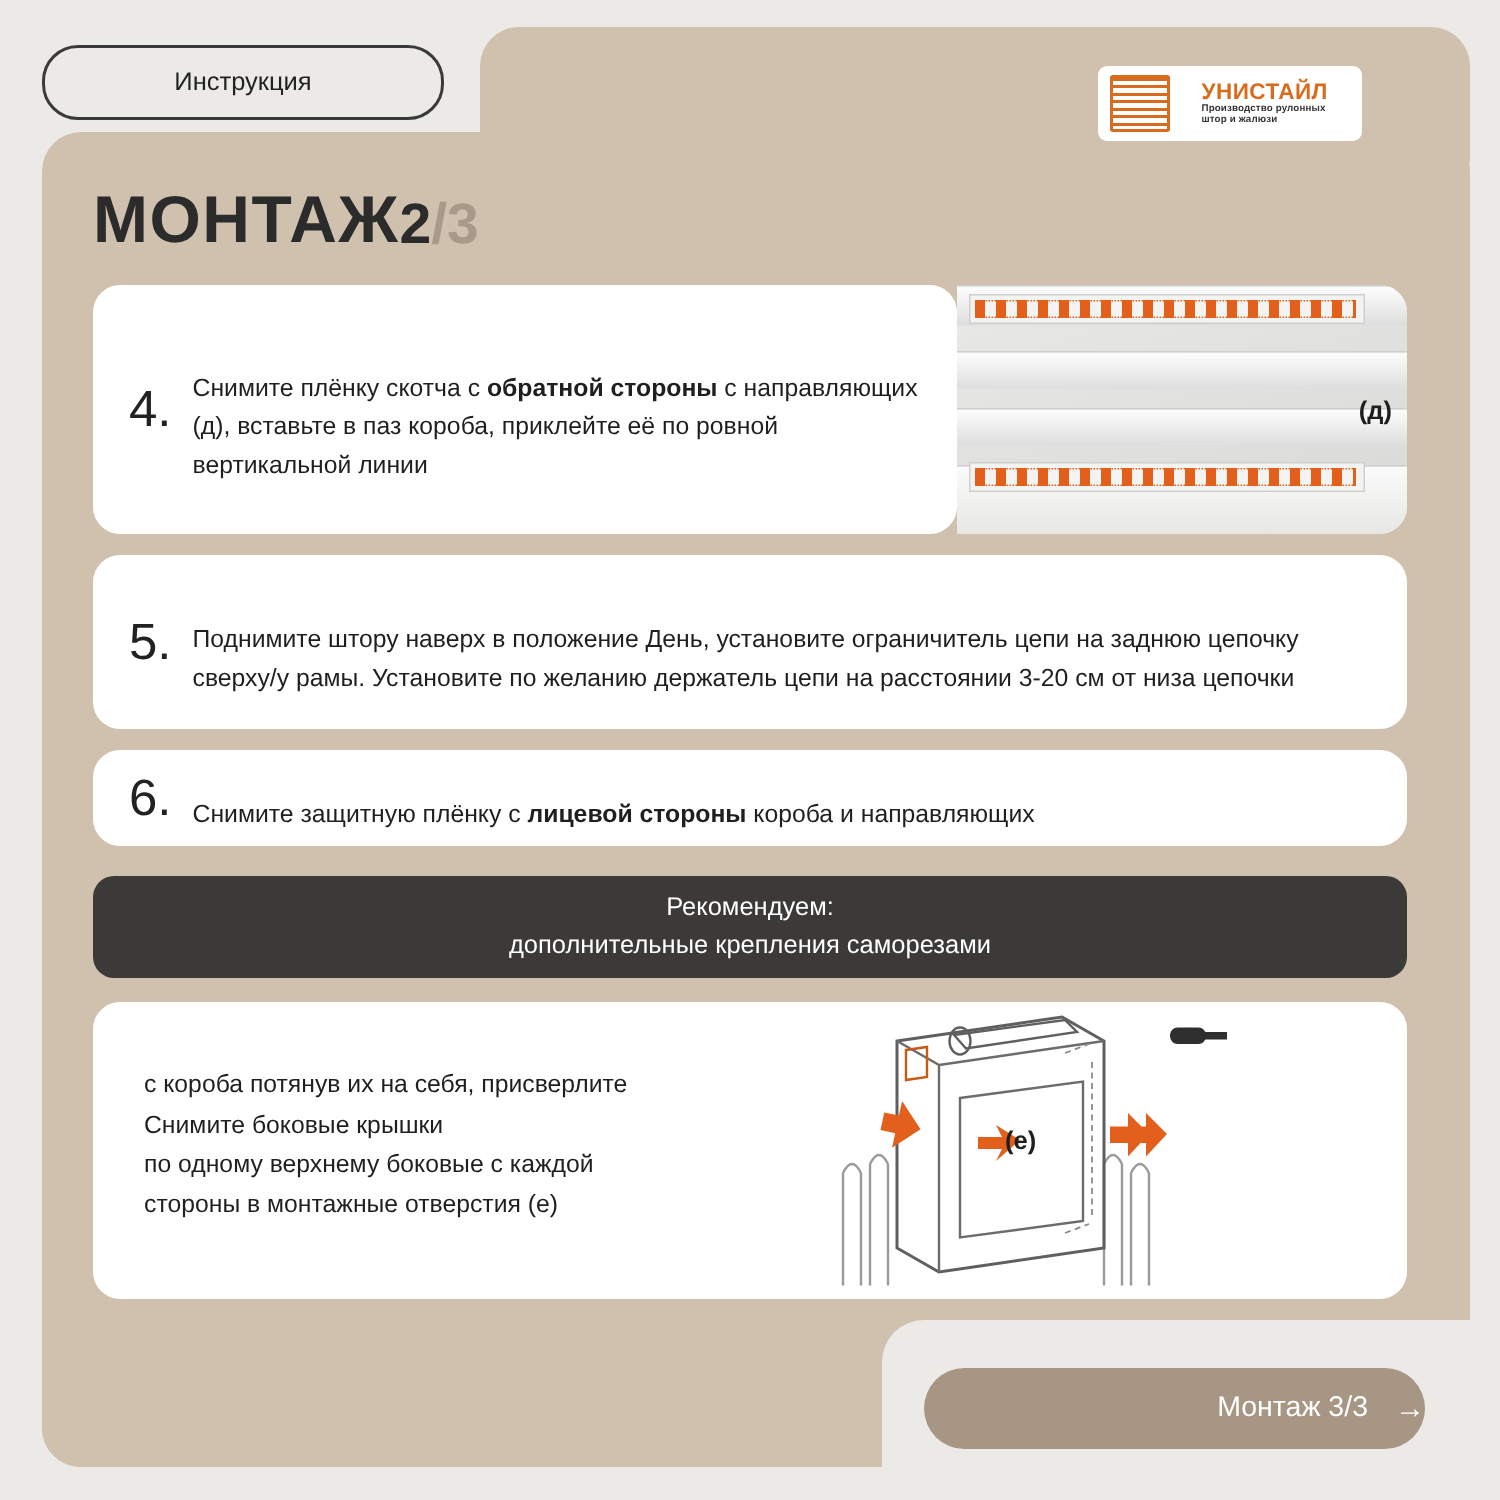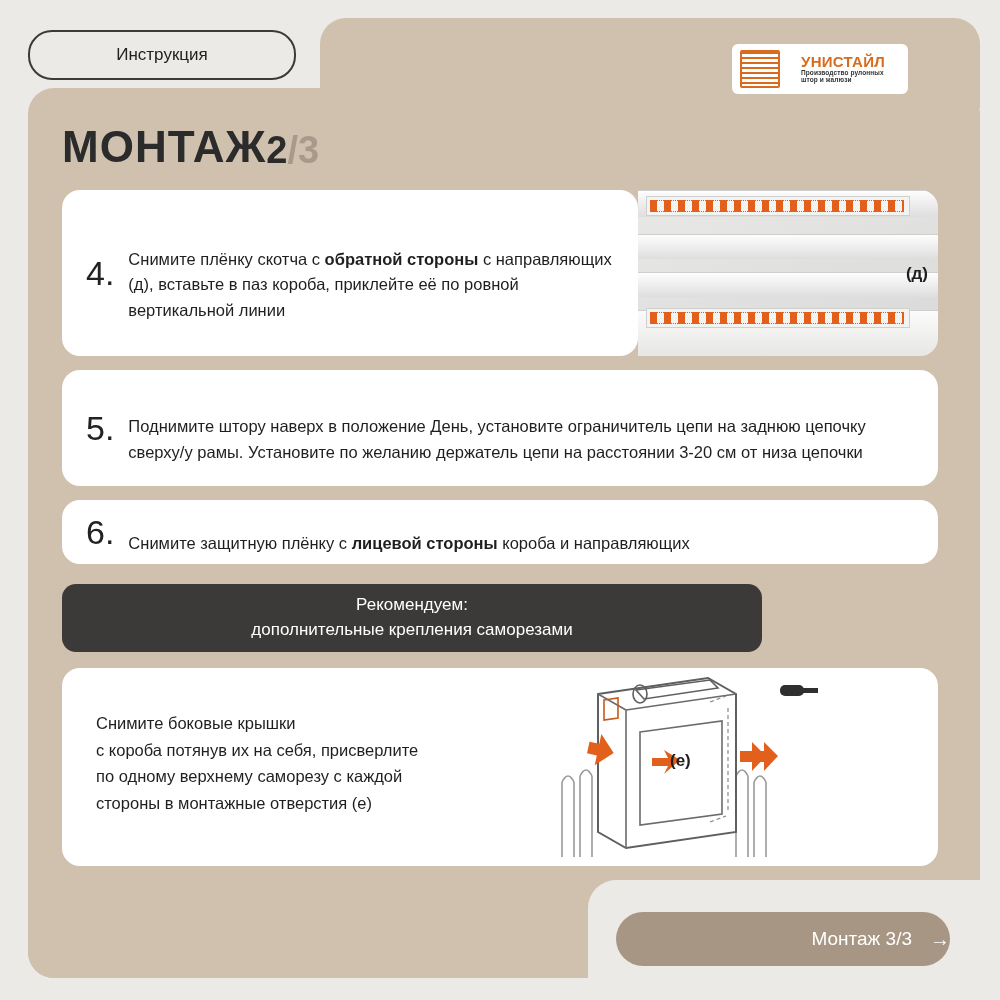--- a/index.html
+++ b/index.html
@@ -148,21 +148,21 @@
 
   .card-4 { left: 62px; top: 190px; width: 576px; height: 166px; }
   .card-5 { left: 62px; top: 370px; width: 876px; height: 116px; }
   .card-6 { left: 62px; top: 500px; width: 876px; height: 64px; }
   .card-7 { left: 62px; top: 668px; width: 876px; height: 198px; }
 
   .dark-band {
     position: absolute;
     left: 62px;
     top: 584px;
-    width: 700px;
+    width: 876px;
     height: 68px;
     background: #3c3a38;
     border-radius: 14px;
     color: #fff;
     display: flex;
     flex-direction: column;
     align-items: center;
     justify-content: center;
     z-index: 3;
     font-size: 17px;
@@ -343,23 +343,23 @@
     </div>
   </div>
 
   <div class="dark-band">
     <div>Рекомендуем:</div>
     <div>дополнительные крепления саморезами</div>
   </div>
 
   <div class="card card-7"></div>
   <div class="card7-text">
+    <div>с короба потянув их на себя, присверлите</div>
     <div>Снимите боковые крышки</div>
-    <div>с короба потянув их на себя, присверлите</div>
-    <div>по одному верхнему саморезу с каждой</div>
+    <div>по одному верхнему боковые с каждой</div>
     <div>стороны в монтажные отверстия (е)</div>
   </div>
 
   <div class="drawing">
     <svg width="290" height="190" viewBox="0 0 290 190">
       <g stroke="#6b6b6b" fill="none" stroke-width="1.6">
 
         <path d="M22 110 L22 185 M34 110 L34 185" stroke="#9a9a9a"></path>
         <path d="M22 110 q6 -12 12 0" stroke="#9a9a9a"></path>
         <path d="M40 104 L40 185 M52 104 L52 185" stroke="#9a9a9a"></path>

